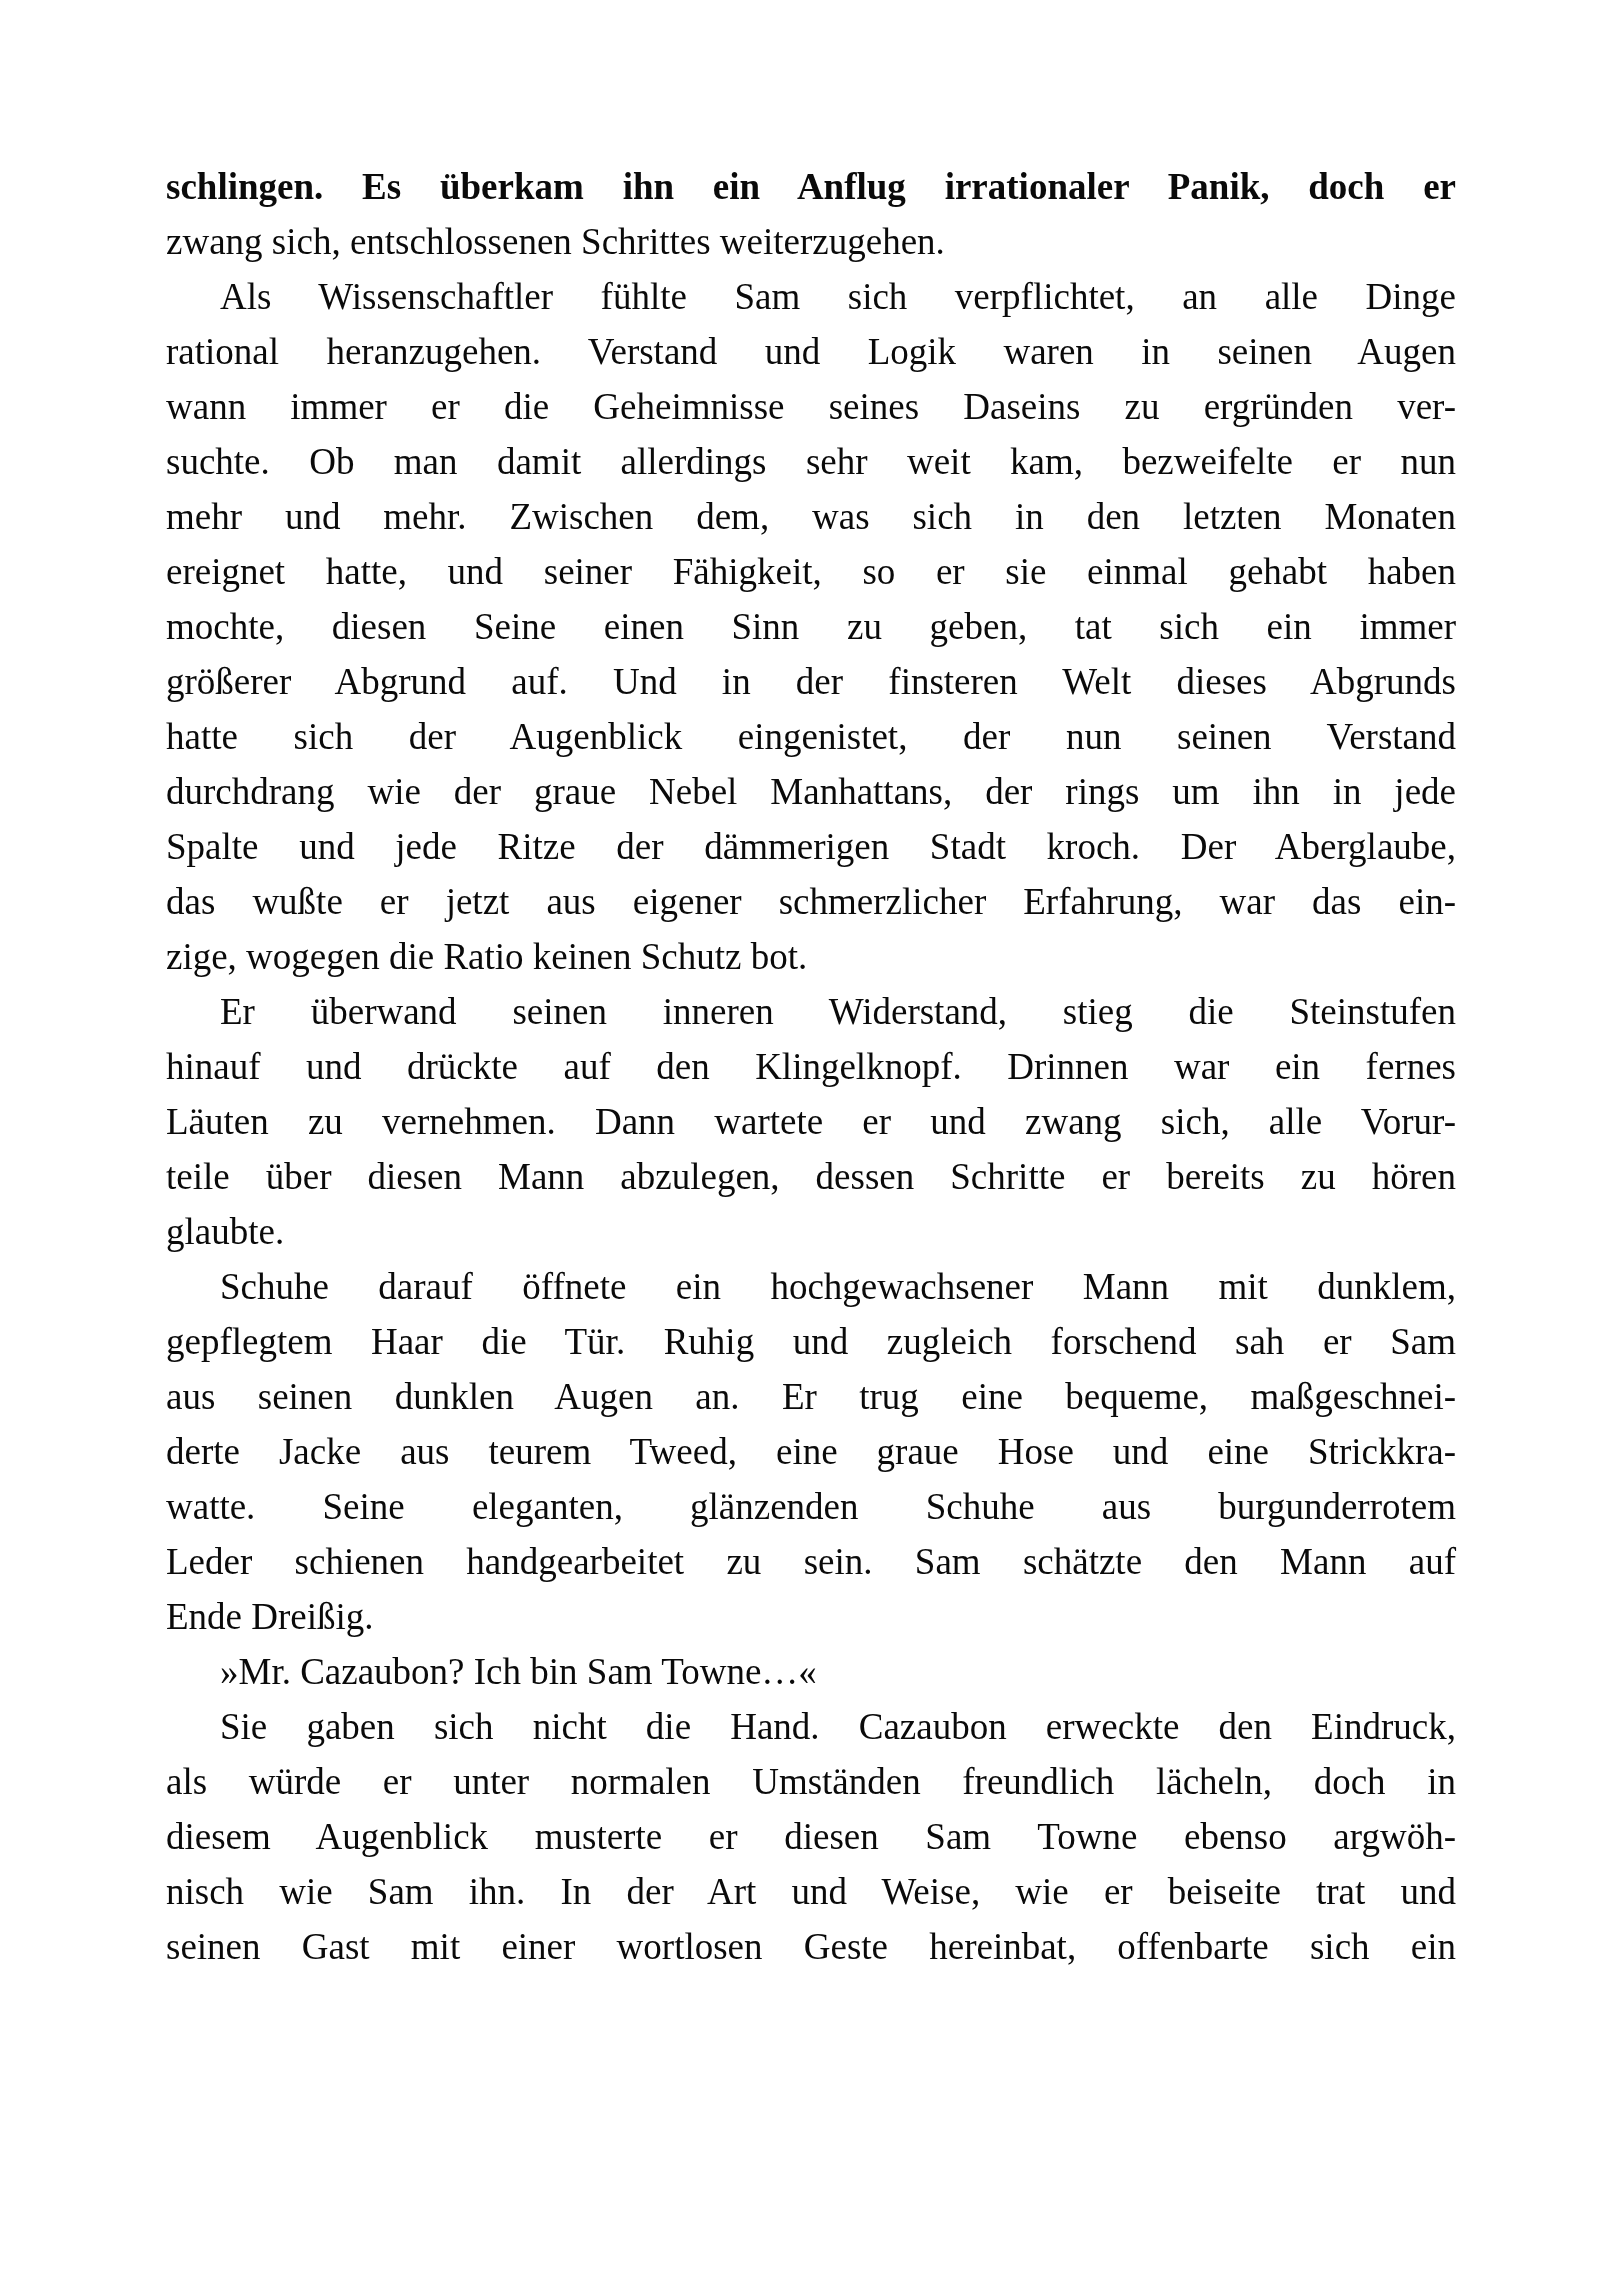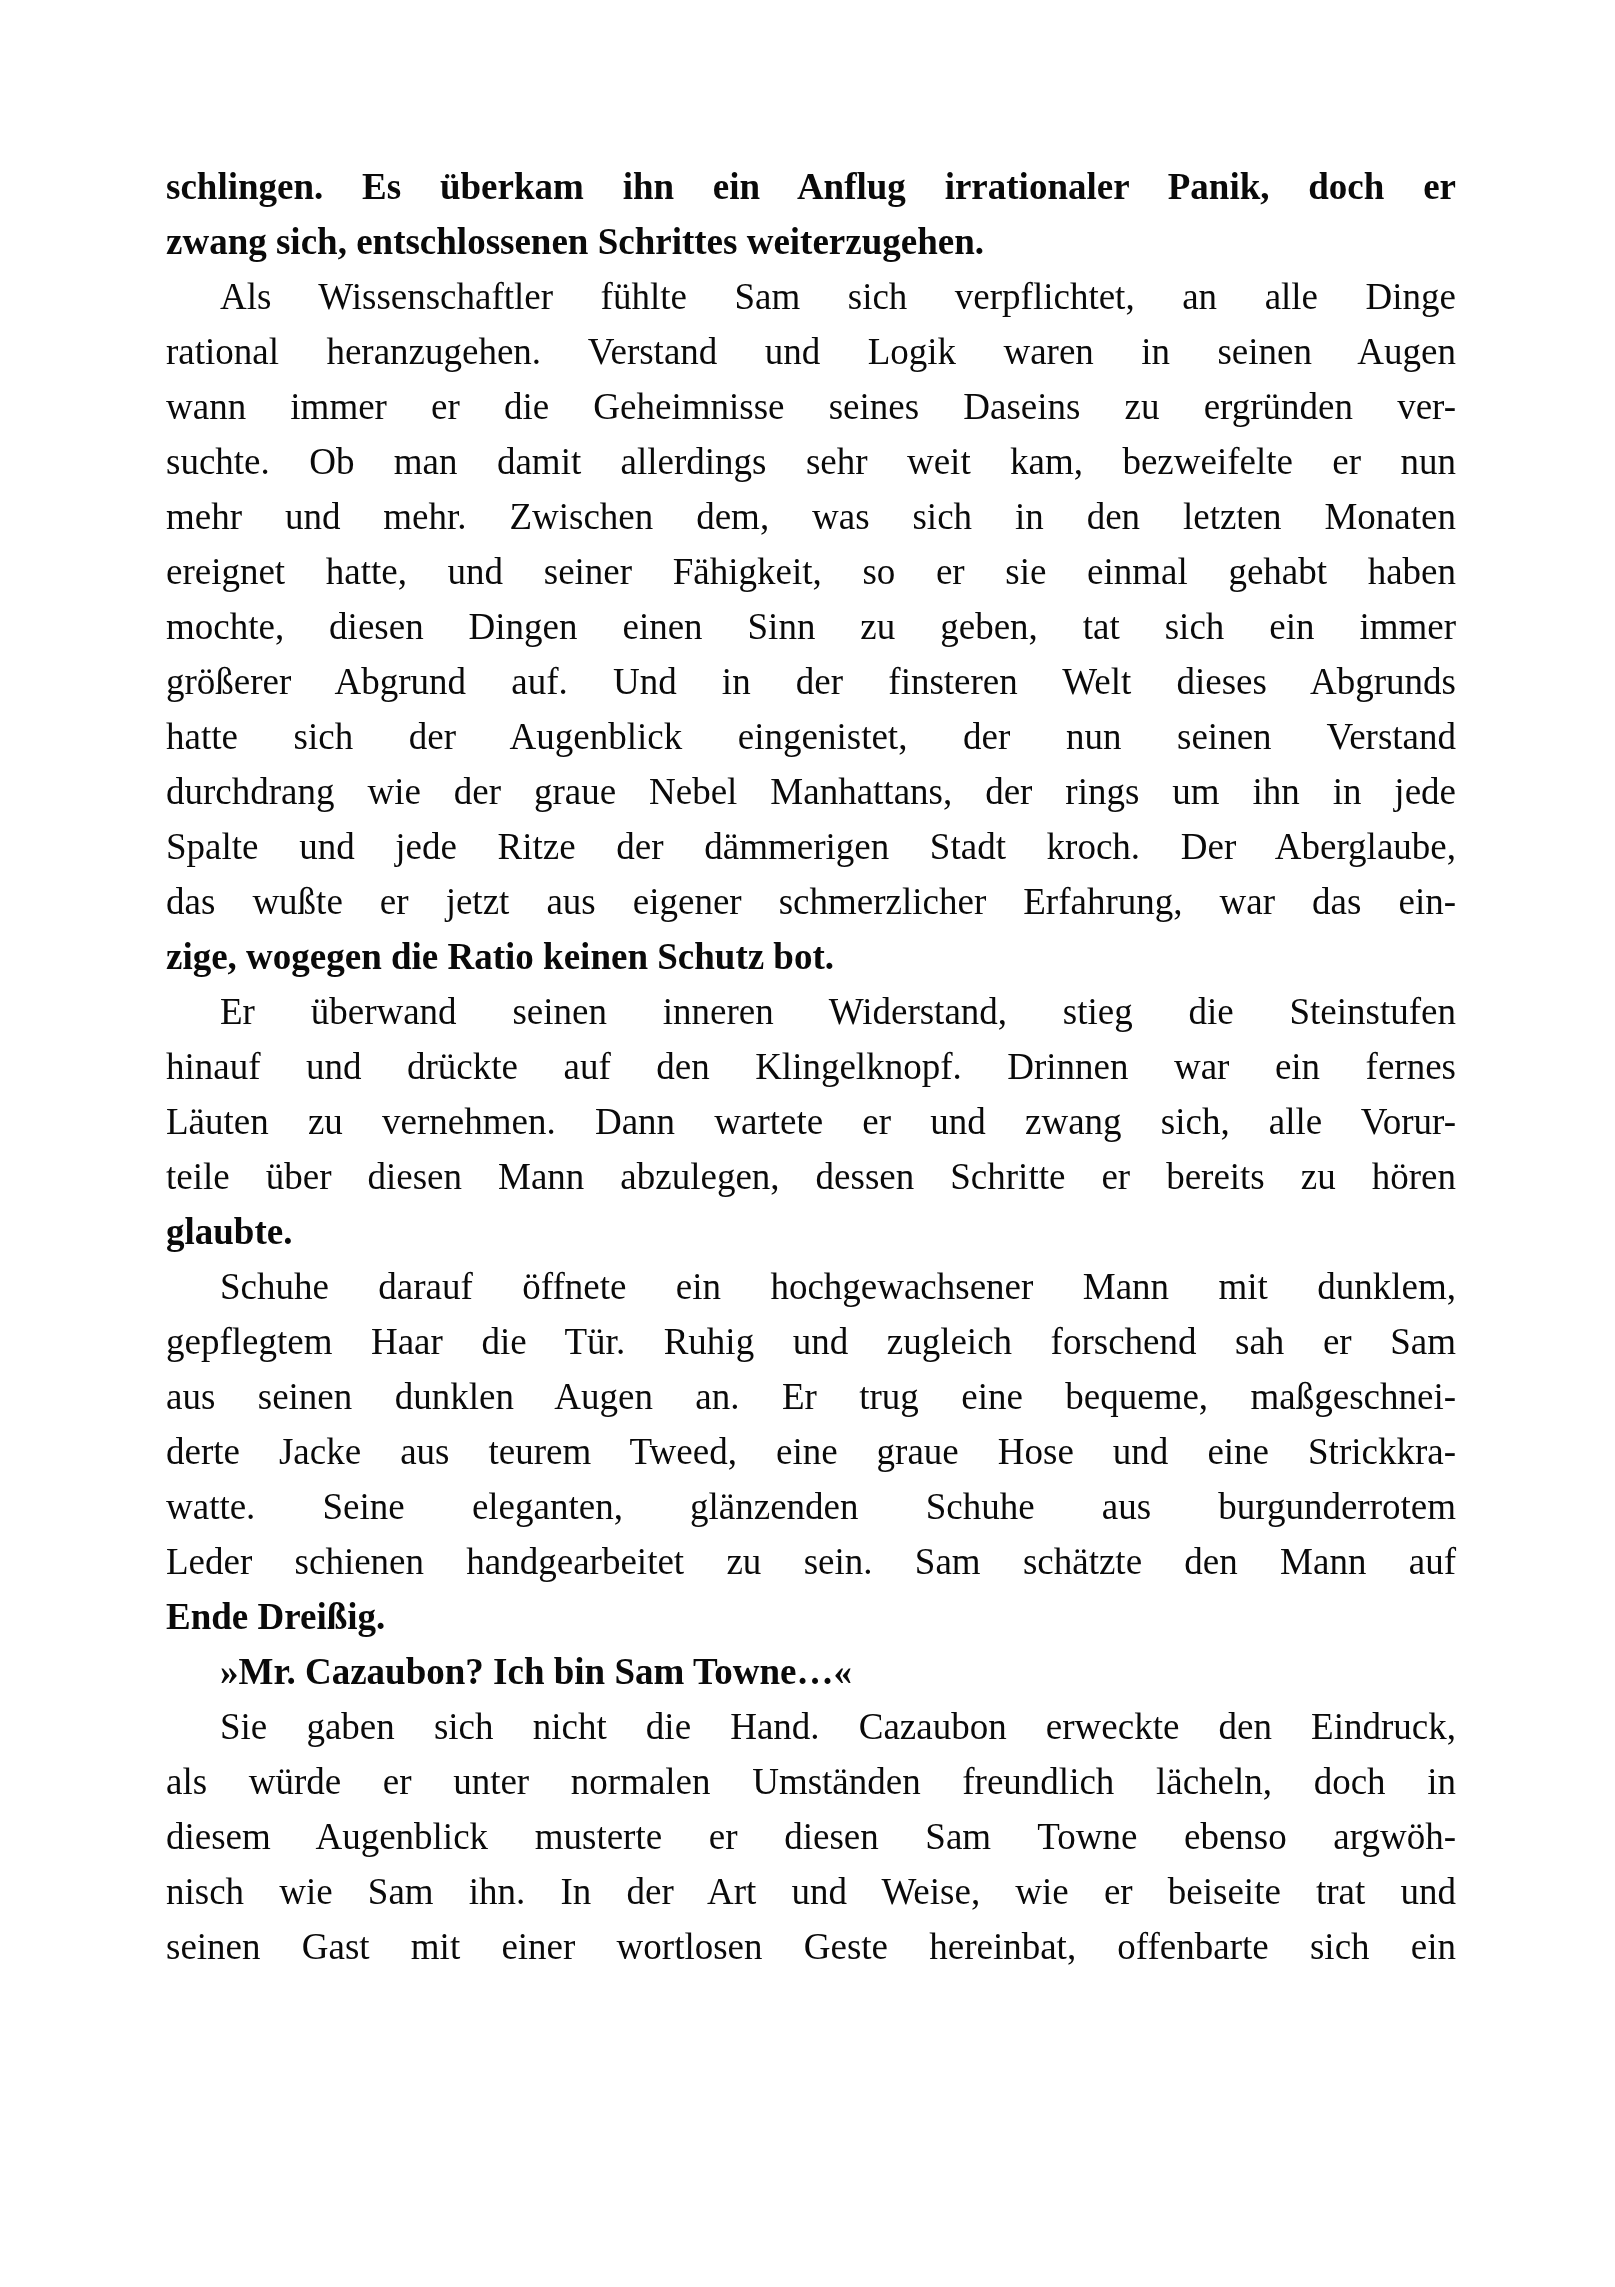--- a/index.html
+++ b/index.html
@@ -31,21 +31,20 @@
     min-height: 55px;
   }
   .just {
     text-align: justify;
     text-align-last: justify;
     font-family: Liberation Serif, serif;
   }
   .lastline {
     text-align: center;
     text-align-last: left;
-    font-weight: bold;
   }
   .indent {
     text-indent: 54px;
   }
   .bold {
     font-weight: bold;
   }
 </style>
 </head>
 <body>
@@ -56,21 +55,21 @@
         <div class="line just bold">schlingen. Es überkam ihn ein Anflug irrationaler Panik, doch er</div>
         <div class="line lastline">zwang sich, entschlossenen Schrittes weiterzugehen.</div>
       </div>
       <div class="paragraph">
         <div class="line just indent">Als Wissenschaftler fühlte Sam sich verpflichtet, an alle Dinge</div>
         <div class="line just">rational heranzugehen. Verstand und Logik waren in seinen Augen</div>
         <div class="line just">wann immer er die Geheimnisse seines Daseins zu ergründen ver-</div>
         <div class="line just">suchte. Ob man damit allerdings sehr weit kam, bezweifelte er nun</div>
         <div class="line just">mehr und mehr. Zwischen dem, was sich in den letzten Monaten</div>
         <div class="line just">ereignet hatte, und seiner Fähigkeit, so er sie einmal gehabt haben</div>
-        <div class="line just">mochte, diesen Dingen einen Sinn zu geben, tat sich ein immer</div>
+        <div class="line just">mochte, diesen Seine einen Sinn zu geben, tat sich ein immer</div>
         <div class="line just">größerer Abgrund auf. Und in der finsteren Welt dieses Abgrunds</div>
         <div class="line just">hatte sich der Augenblick eingenistet, der nun seinen Verstand</div>
         <div class="line just">durchdrang wie der graue Nebel Manhattans, der rings um ihn in jede</div>
         <div class="line just">Spalte und jede Ritze der dämmerigen Stadt kroch. Der Aberglaube,</div>
         <div class="line just">das wußte er jetzt aus eigener schmerzlicher Erfahrung, war das ein-</div>
         <div class="line lastline">zige, wogegen die Ratio keinen Schutz bot.</div>
       </div>
       <div class="paragraph">
         <div class="line just indent">Er überwand seinen inneren Widerstand, stieg die Steinstufen</div>
         <div class="line just">hinauf und drückte auf den Klingelknopf. Drinnen war ein fernes</div>

